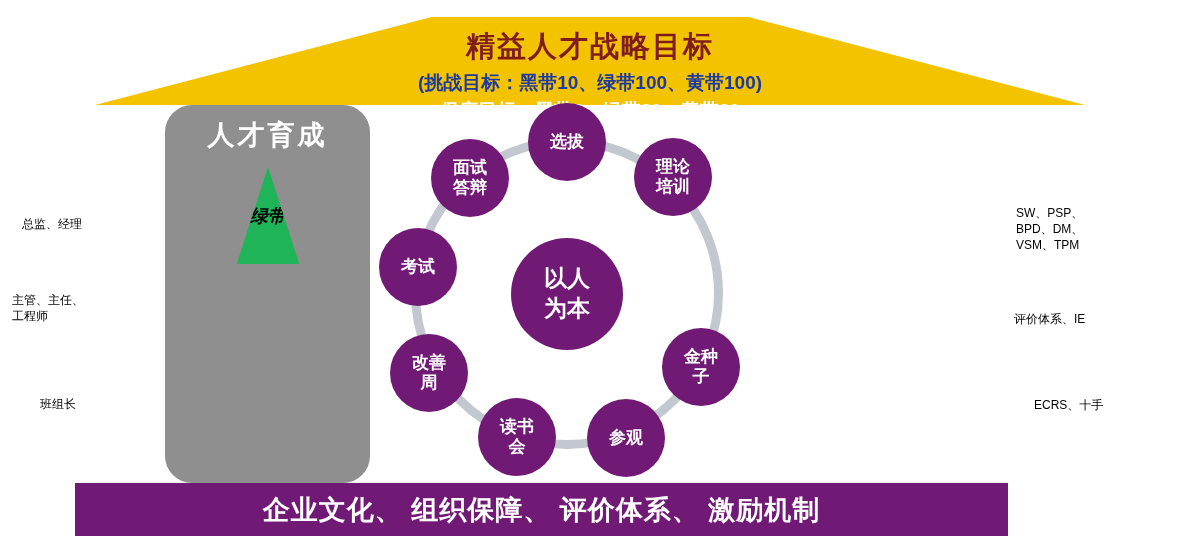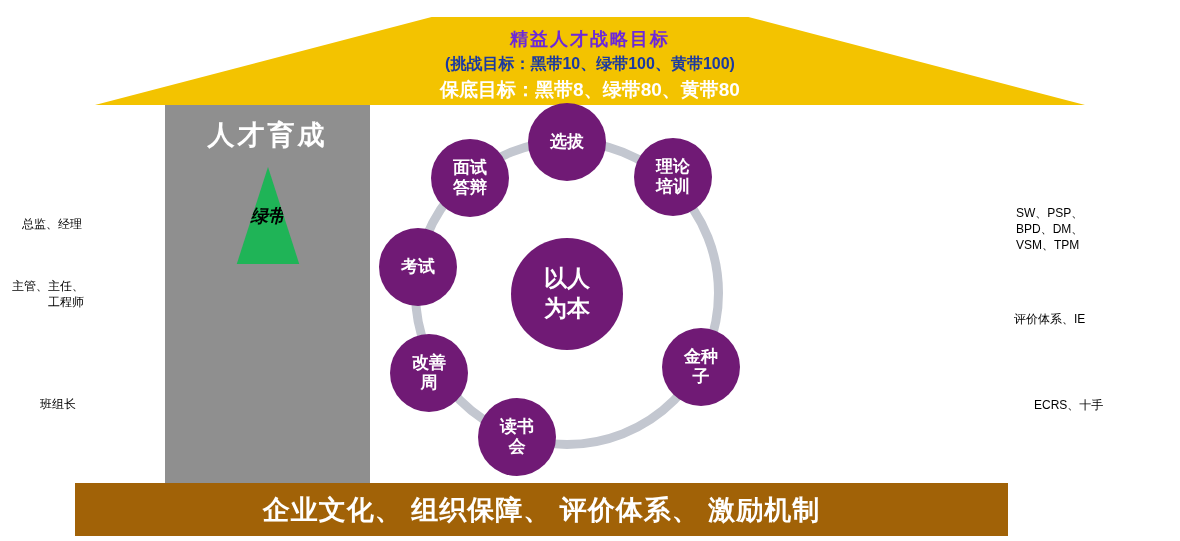--- a/index.html
+++ b/index.html
@@ -10,27 +10,27 @@
   .pre { white-space:pre-line; }
 
   
   .roof {
     left:95px; top:17px; width:990px; height:88px;
     background:#f3c300;
     clip-path:polygon(34% 0, 66% 0, 100% 100%, 0 100%);
     display:flex; flex-direction:column; align-items:center;
     padding-top:10px;
   }
-  .roof-title { font-size:18px; font-weight:bold; color:#6d28d9; letter-spacing:2px; }
-  .roof-line2 { font-size:16px; font-weight:bold; color:#1c3aa0; margin-top:3px; }
+  .roof-title { font-size:29px; font-weight:bold; color:#7f1d1d; letter-spacing:2px; }
+  .roof-line2 { font-size:19px; font-weight:bold; color:#1c3aa0; margin-top:3px; }
   .roof-line3 { font-size:19px; font-weight:bold; color:#ffffff; margin-top:2px; }
 
   
   .pillar { position:absolute; top:105px; height:378px; background:#8f8f8f; }
-  .pillar-left  { left:165px; width:205px; }
+  .pillar-left  { left:165px; width:205px;border-radius:27px; }
   .pillar-right { left:790px; width:210px; }
   .pillar-title {
     position:absolute; top:12px; width:100%; text-align:center;
     color:#ffffff; font-size:27px; font-weight:bold; letter-spacing:3px;
   }
 
   
   .pyramid {
     position:absolute;
     clip-path:polygon(50% 0, 100% 100%, 0 100%);
@@ -59,21 +59,21 @@
     display:flex; align-items:center; justify-content:center;
     text-align:center; white-space:pre-line;
   }
   .core {
     width:112px; height:112px; font-size:23px; line-height:1.3;
   }
 
   
   .foundation {
     left:75px; top:483px; width:933px; height:53px;
-    background:#a16207; color:#ffffff;
+    background:#701a75; color:#ffffff;
     display:flex; align-items:center; justify-content:center;
     font-size:27px; font-weight:bold; letter-spacing:1px;
   }
 
   
   .side-label { font-size:12px; color:#000; line-height:1.35; }
 </style>
 </head>
 <body>
 
@@ -89,37 +89,38 @@
     <div class="pillar-title">人才育成</div>
     <div class="pyramid pyr-left">
       <div class="band band-1" style="background-color: rgb(168, 168, 168);">黑带</div>
       <div class="band band-2" style="background-color: rgb(31, 180, 87);">绿带</div>
       <div class="band band-3" style="background-color: #eab308;">黄带</div>
     </div>
   </div>
 
 
   <div class="abs side-label pre" style="left:22px; top:216px;">总监、经理</div>
-  <div class="abs side-label pre" style="left:12px; top:278px;text-align:right;">主管、主任、
+  <div class="abs side-label pre" style="left:12px; top:292px;">主管、主任、
 工程师</div>
   <div class="abs side-label pre" style="left:40px; top:396px;">班组长</div>
 
   <div class="abs side-label pre" style="left:1016px; top:205px;">SW、PSP、
 BPD、DM、
 VSM、TPM</div>
   <div class="abs side-label pre" style="left:1014px; top:311px;">评价体系、IE</div>
   <div class="abs side-label pre" style="left:1034px; top:397px;">ECRS、十手</div>
 
   <div class="abs ring"></div>
 
   <div class="node" style="left:528px; top:103px;">选拔</div>
   <div class="node" style="left:634px; top:138px;">理论
 培训</div>
   <div class="node" style="left:662px; top:328px;">金种
 子</div>
+  <div class="node" style="left:587px; top:399px;">参观</div>
   <div class="node" style="left:478px; top:398px;">读书
 会</div>
   <div class="node" style="left:390px; top:334px;">改善
 周</div>
   <div class="node" style="left:379px; top:228px;">考试</div>
   <div class="node" style="left:431px; top:139px;">面试
 答辩</div>
 
   <div class="node core" style="left:511px; top:238px;">以人
 为本</div>

